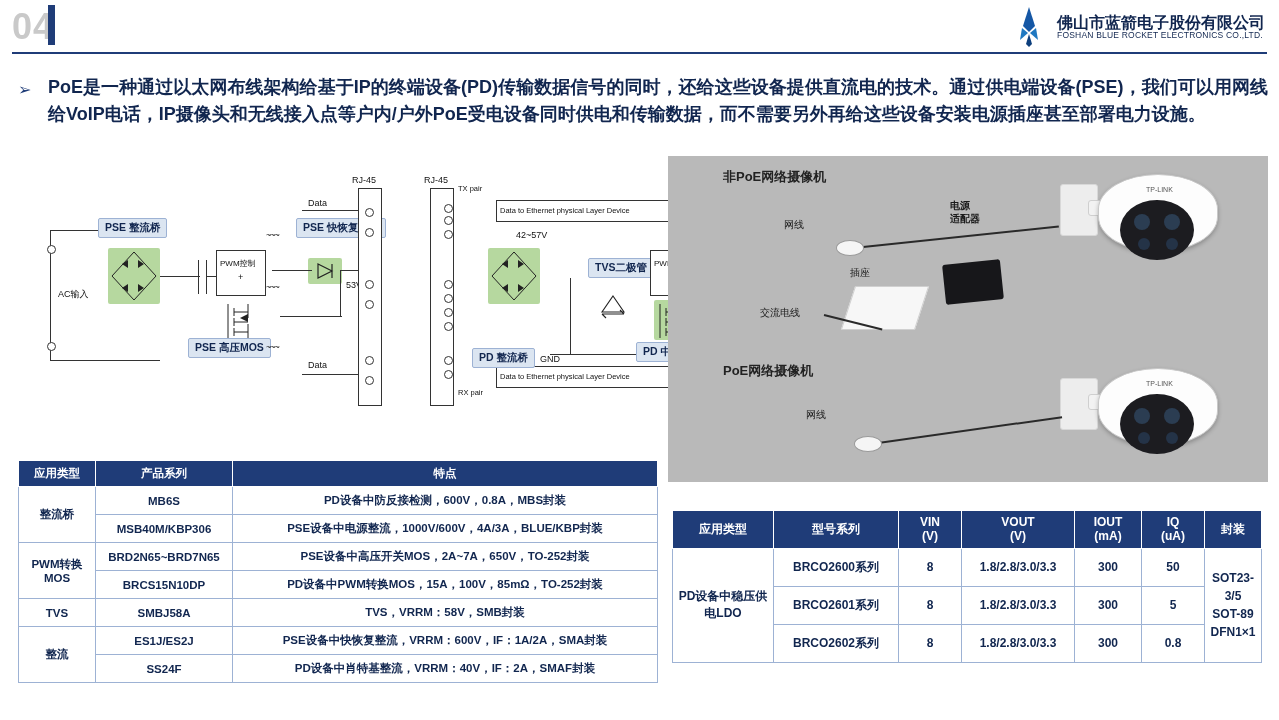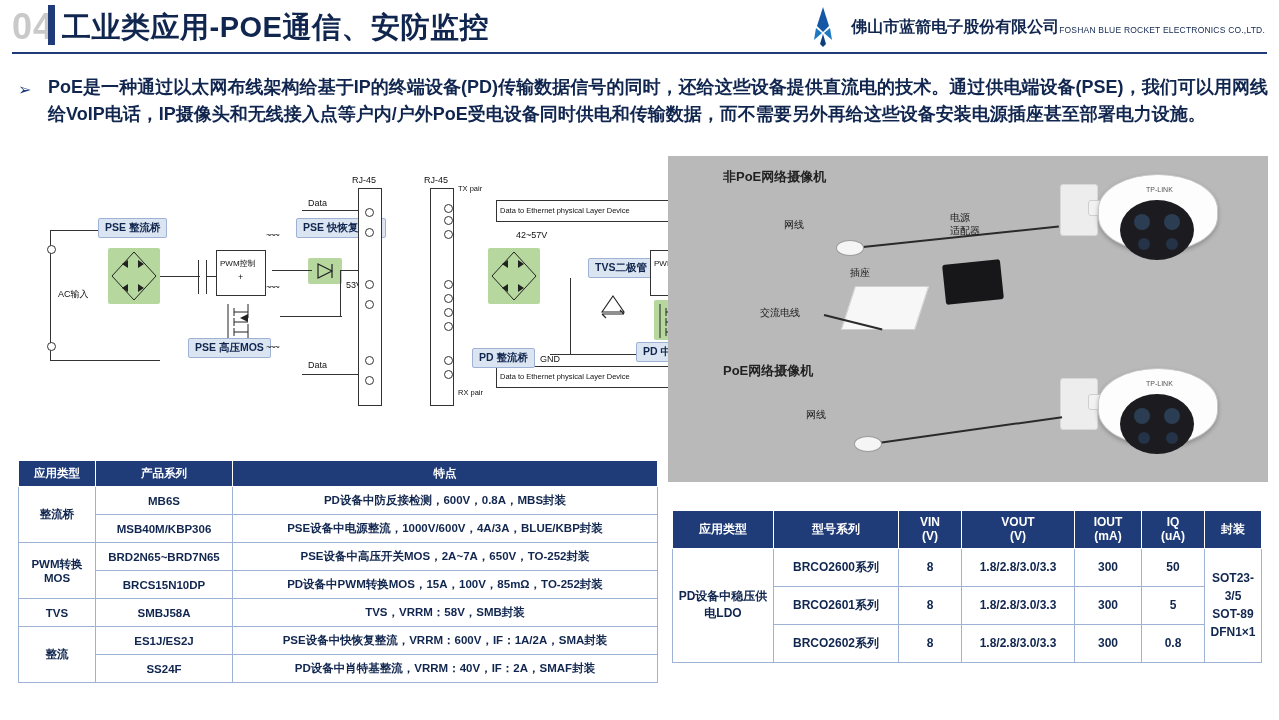--- a/index.html
+++ b/index.html
@@ -23,21 +23,21 @@
   .hdr-title{
     position:absolute;left:62px;top:8px;
     font-size:29px;font-weight:bold;color:#11264f;
     letter-spacing:0.5px;white-space:nowrap;
   }
   .hdr-rule{
     position:absolute;left:12px;top:52px;width:1255px;height:2px;background:#1f3c78;
   }
   .logo{position:absolute;right:14px;top:5px;height:44px;display:flex;align-items:center;gap:8px;}
   .logo-mark{width:40px;height:42px;position:relative;}
-  .logo-text{display:flex;flex-direction:row;line-height:1.1;align-items:flex-end;}
+  .logo-text{display:flex;flex-direction:column;line-height:1.1;}
   .logo-cn{font-size:16px;font-weight:bold;color:#11264f;white-space:nowrap;}
   .logo-en{font-size:8.5px;color:#11264f;white-space:nowrap;letter-spacing:0.2px;}
 
   
   .intro{
     position:absolute;left:18px;top:74px;width:1250px;
   }
   .intro-bullet{
     position:absolute;left:0;top:6px;color:#1f3c78;font-size:16px;
   }
@@ -108,21 +108,20 @@
     border:1px solid #9db2d4;font-size:12px;font-weight:bold;color:#11264f;
     padding:10px 3px;text-align:center;background:#fff;
   }
 </style>
 </head>
 <body>
 
 <div class="header">
   <div class="hdr-num">04</div>
   <div class="hdr-bar"></div>
-  <div class="hdr-title">工业类应用-POE通信、安防监控</div>
   <div class="hdr-rule"></div>
   <div class="logo">
     <div class="logo-mark">
       <svg width="40" height="42" viewBox="0 0 40 42">
         <path d="M20 1 L26 20 L20 26 L14 20 Z" fill="#1557a5"></path>
         <path d="M13 22 L19 27 L11 34 Z" fill="#1f78c1"></path>
         <path d="M27 22 L21 27 L29 34 Z" fill="#1f78c1"></path>
         <path d="M20 28 L23 38 L20 41 L17 38 Z" fill="#0d3f7d"></path>
       </svg>
     </div>
@@ -266,21 +265,21 @@
   <div style="position:absolute;left:496px;top:58px;width:16px;height:16px;border-radius:50%;background:#2b3d52;"></div>
   <div style="position:absolute;left:470px;top:82px;width:12px;height:12px;border-radius:50%;background:#243347;"></div>
   <div style="position:absolute;left:498px;top:82px;width:12px;height:12px;border-radius:50%;background:#243347;"></div>
   <div class="cam-brand" style="left:478px;top:30px;">TP-LINK</div>
 
   <div class="pline" style="left:176px;top:92px;width:216px;height:2px;transform:rotate(-6deg);transform-origin:left center;"></div>
   <div class="ellip" style="left:168px;top:84px;width:26px;height:14px;"></div>
   <div class="p-lbl" style="left:116px;top:62px;">网线</div>
 
   <div class="adapter" style="left:276px;top:106px;width:58px;height:40px;transform:rotate(-6deg);"></div>
-  <div class="p-lbl" style="left:282px;top:56px;line-height:1.25;white-space:pre;">电源
+  <div class="p-lbl" style="left:282px;top:44px;line-height:1.25;white-space:pre;font-weight:bold;">电源
 适配器</div>
   <div class="plate" style="left:180px;top:130px;width:72px;height:42px;transform:skewX(-18deg);"></div>
   <div class="p-lbl" style="left:182px;top:110px;">插座</div>
   <div class="pline" style="left:156px;top:158px;width:60px;height:2px;transform:rotate(14deg);transform-origin:left center;"></div>
   <div class="p-lbl" style="left:92px;top:150px;">交流电线</div>
 
   <div class="wall" style="left:392px;top:222px;width:36px;height:50px;border-radius:3px;"></div>
   <div class="cam-arm" style="left:420px;top:238px;width:28px;height:14px;border-radius:3px;"></div>
   <div class="cam-body" style="left:430px;top:212px;width:118px;height:76px;"></div>
   <div class="cam-dome" style="left:452px;top:238px;width:74px;height:60px;"></div>

